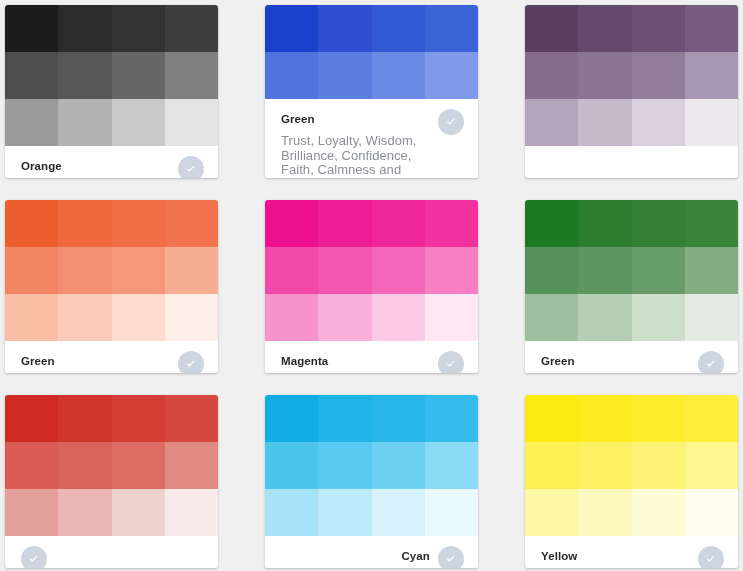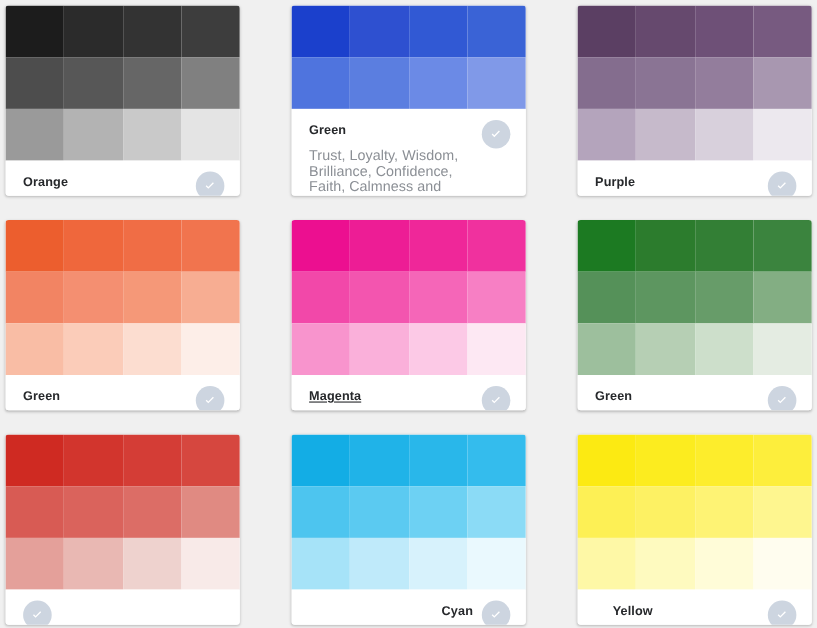--- a/index.html
+++ b/index.html
@@ -185,30 +185,20 @@
           <div class="swatch" style="background: rgb(147, 125, 156);"></div>
           <div class="swatch" style="background: rgb(168, 151, 176);"></div>
         </div>
         <div class="swatch-row">
           <div class="swatch" style="background: rgb(180, 164, 188);"></div>
           <div class="swatch" style="background: rgb(198, 186, 203);"></div>
           <div class="swatch" style="background: rgb(216, 208, 220);"></div>
           <div class="swatch" style="background: rgb(236, 232, 238);"></div>
         </div>
       </div>
-      <div class="card-footer">
-        <div class="footer-text">
-          <div class="card-title" style="color: rgb(38, 40, 43);">Purple</div>
-        </div>
-        <div class="check-badge" style="background: rgb(205, 213, 224);">
-          <svg viewBox="0 0 24 24" aria-hidden="true">
-            <path d="M9.2 16.6 5.1 12.5l1.5-1.5 2.6 2.6 7.2-7.2 1.5 1.5z" fill="#ffffff"></path>
-          </svg>
-        </div>
-      </div>
     </div>
     <div class="palette-card">
       <div class="swatch-stack">
         <div class="swatch-row">
           <div class="swatch" style="background: rgb(236, 94, 46);"></div>
           <div class="swatch" style="background: rgb(239, 103, 60);"></div>
           <div class="swatch" style="background: rgb(240, 109, 69);"></div>
           <div class="swatch" style="background: rgb(241, 116, 78);"></div>
         </div>
         <div class="swatch-row">
@@ -251,21 +241,21 @@
         </div>
         <div class="swatch-row">
           <div class="swatch" style="background: rgb(248, 148, 205);"></div>
           <div class="swatch" style="background: rgb(250, 176, 218);"></div>
           <div class="swatch" style="background: rgb(252, 201, 230);"></div>
           <div class="swatch" style="background: rgb(253, 232, 243);"></div>
         </div>
       </div>
       <div class="card-footer">
         <div class="footer-text">
-          <div class="card-title" style="color: rgb(38, 40, 43); text-decoration: underline;">Magenta</div>
+          <div class="card-title" style="color: rgb(38, 40, 43);">Magenta</div>
         </div>
         <div class="check-badge" style="background: rgb(205, 213, 224);">
           <svg viewBox="0 0 24 24" aria-hidden="true">
             <path d="M9.2 16.6 5.1 12.5l1.5-1.5 2.6 2.6 7.2-7.2 1.5 1.5z" fill="#ffffff"></path>
           </svg>
         </div>
       </div>
     </div>
     <div class="palette-card">
       <div class="swatch-stack">
@@ -376,21 +366,21 @@
         </div>
         <div class="swatch-row">
           <div class="swatch" style="background: rgb(254, 248, 166);"></div>
           <div class="swatch" style="background: rgb(254, 250, 191);"></div>
           <div class="swatch" style="background: rgb(255, 252, 216);"></div>
           <div class="swatch" style="background: rgb(255, 253, 239);"></div>
         </div>
       </div>
       <div class="card-footer">
         <div class="footer-text">
-          <div class="card-title" style="color: rgb(38, 40, 43); margin-left: 16px;">Yellow</div>
+          <div class="card-title" style="color: rgb(38, 40, 43);">Yellow</div>
         </div>
         <div class="check-badge" style="background: rgb(205, 213, 224);">
           <svg viewBox="0 0 24 24" aria-hidden="true">
             <path d="M9.2 16.6 5.1 12.5l1.5-1.5 2.6 2.6 7.2-7.2 1.5 1.5z" fill="#ffffff"></path>
           </svg>
         </div>
       </div>
     </div>
   </div>
 

